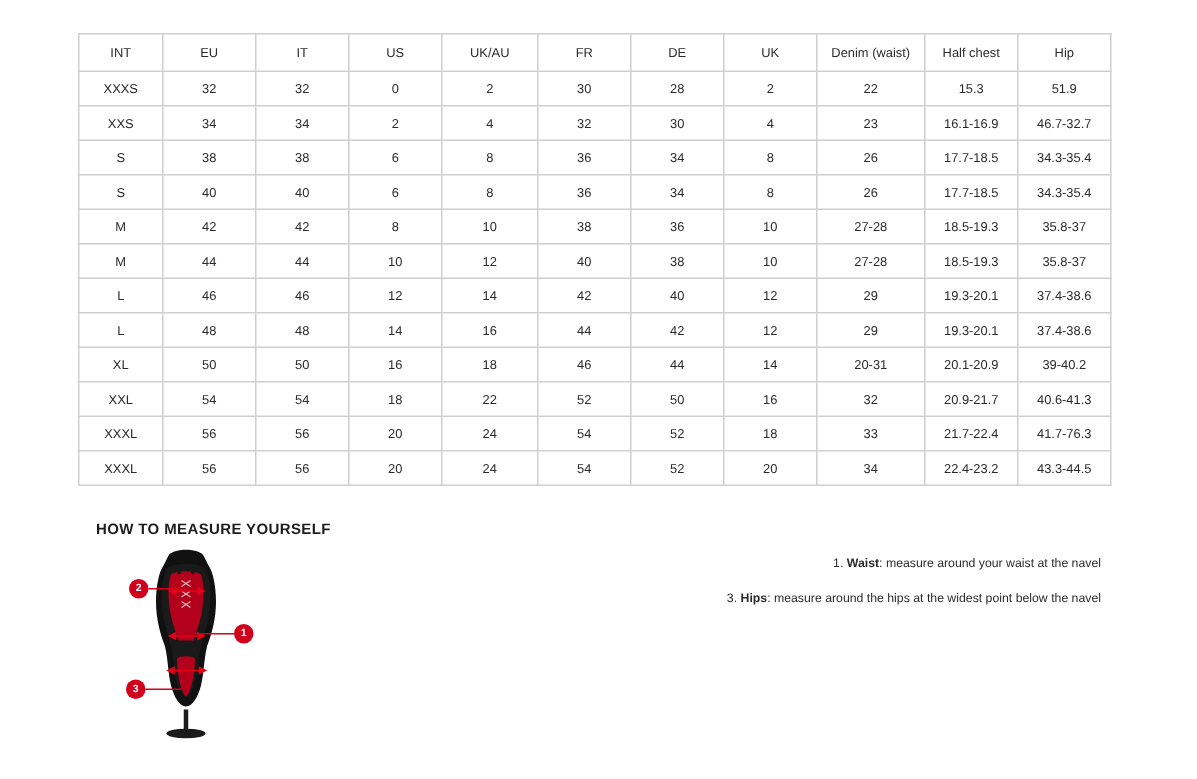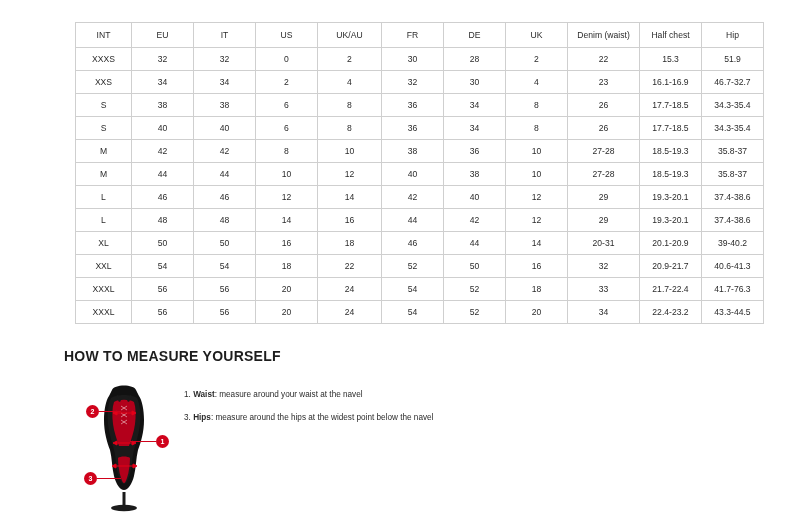--- a/index.html
+++ b/index.html
@@ -18,21 +18,21 @@
 
   .page {
     position: relative;
     width: 798px;
     height: 519px;
   }
 
   
   .table-wrap {
     position: absolute;
-    left: 75px;
+    left: 52px;
     top: 22px;
     width: 670px;
   }
   table.size-table {
     border-collapse: collapse;
     width: 670px;
     table-layout: fixed;
   }
   table.size-table td,
   table.size-table th {
@@ -64,40 +64,41 @@
   col.c10 { width: 62px; }
 
   
   .measure-section {
     position: absolute;
     left: 64px;
     top: 348px;
     width: 670px;
   }
   .measure-title {
-    font-size: 14px;
+    font-size: 10px;
     font-weight: bold;
     letter-spacing: 0.25px;
     color: #1d1d1d;
-    margin-bottom: 14px;
+    margin-bottom: 0;
   }
   .measure-body {
     position: relative;
     display: flex;
     align-items: flex-start;
   }
   .figure-col {
     width: 120px;
     position: relative;
     height: 135px;
     flex: 0 0 120px;
   }
   .steps-col {
     padding-top: 12px;
     flex: 1 1 auto;
+    text-align: right;
   }
   .step {
     font-size: 8.2px;
     color: #2b2b2b;
     margin-bottom: 13px;
     line-height: 1.2;
   }
   .step b { font-weight: bold; }
 
   

